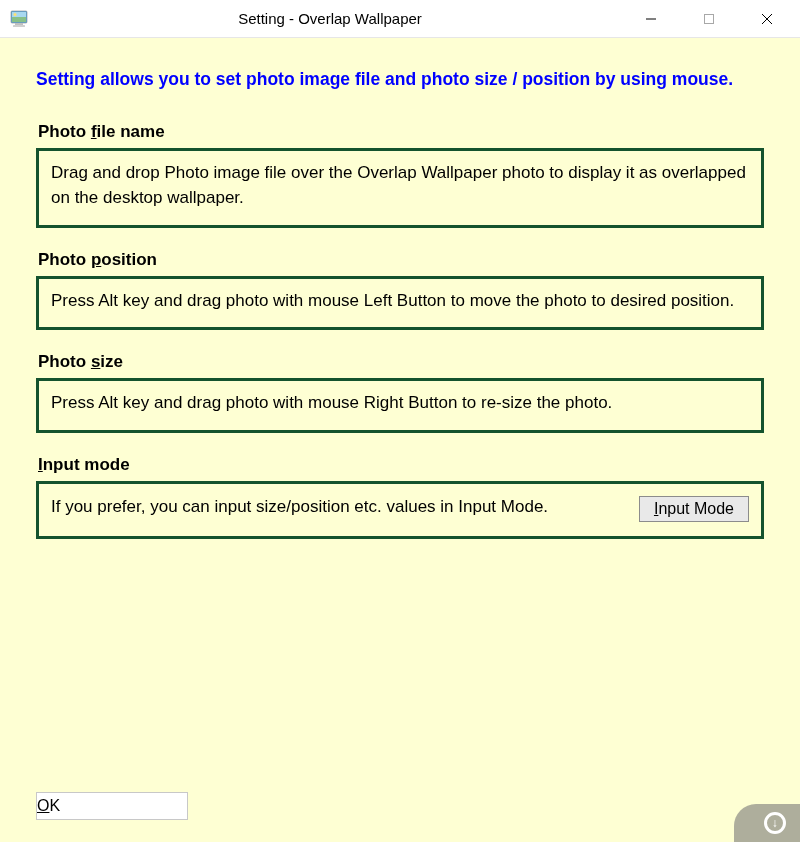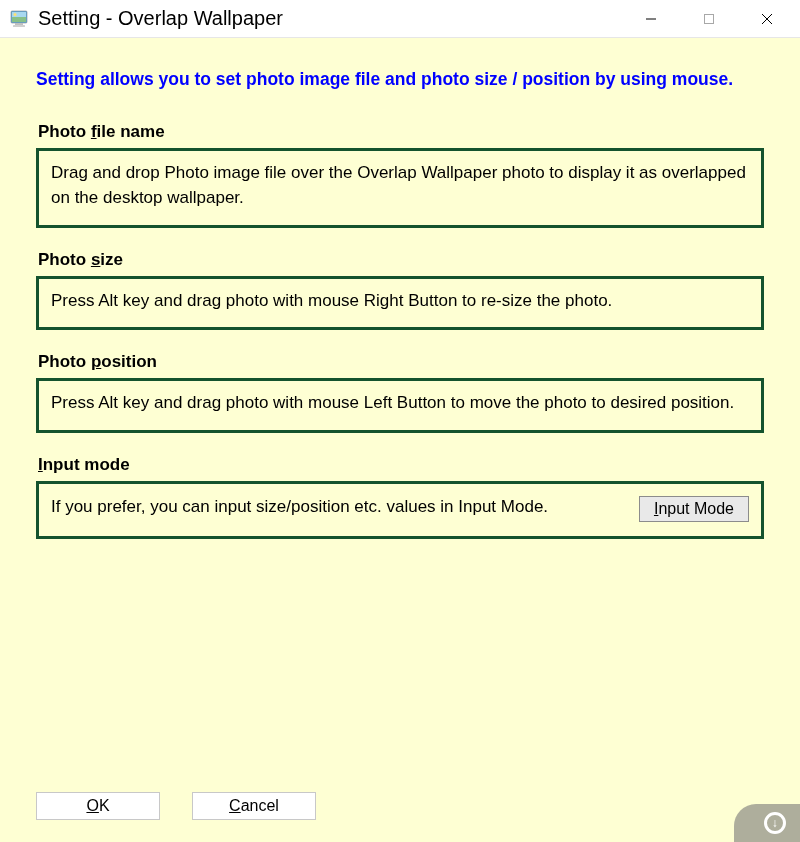--- a/index.html
+++ b/index.html
@@ -23,23 +23,24 @@
       background: #ffffff;
       border-bottom: 1px solid #e6e6e6;
     }
     .titlebar-icon {
       width: 18px;
       height: 18px;
       margin-right: 10px;
       flex-shrink: 0;
     }
     .titlebar-title {
-      font-size: 20px;
+      font-size: 15px;
       color: #000;
       flex: 1;
+      text-align: center;
     }
     .titlebar-controls {
       display: flex;
       align-items: center;
       height: 100%;
     }
     .titlebar-btn {
       width: 58px;
       height: 100%;
       display: flex;
@@ -108,28 +109,27 @@
     .footer-buttons {
       position: absolute;
       left: 36px;
       bottom: 22px;
       display: flex;
       gap: 32px;
     }
     .footer-btn {
       background: #ffffff;
       border: 1px solid #c8c8c8;
-      width: 124px;
+      width: 152px;
       height: 28px;
       font-size: 16px;
       font-family: inherit;
       cursor: pointer;
       display: flex;
       align-items: center;
-      justify-content: center;
     }
     .footer-btn .ul {
       text-decoration: underline;
     }
     .watermark {
       position: absolute;
       right: 0;
       bottom: 0;
       background: rgba(120,120,120,0.6);
       color: #fff;
@@ -194,51 +194,48 @@
 
   <div class="section">
     <div class="section-title">
       <span>Photo </span><span class="ul">f</span><span>ile name</span>
     </div>
     <div class="section-body">Drag and drop Photo image file over the Overlap Wallpaper photo to display it as overlapped on the desktop wallpaper.</div>
   </div>
 
   <div class="section">
     <div class="section-title">
+      <span>Photo </span><span class="ul">p</span><span>osition</span>
+    </div>
+    <div class="section-body">Press Alt key and drag photo with mouse Left Button to move the photo to desired position.</div>
+  </div>
+
+  <div class="section">
+    <div class="section-title">
       <span>Photo </span><span class="ul">s</span><span>ize</span>
     </div>
     <div class="section-body">Press Alt key and drag photo with mouse Right Button to re-size the photo.</div>
-  </div>
-
-  <div class="section">
-    <div class="section-title">
-      <span>Photo </span><span class="ul">p</span><span>osition</span>
-    </div>
-    <div class="section-body">Press Alt key and drag photo with mouse Left Button to move the photo to desired position.</div>
   </div>
 
   <div class="section">
     <div class="section-title">
       <span></span><span class="ul">I</span><span>nput mode</span>
     </div>
     <div class="section-body">
       <div class="section-body-row">
         <div class="section-body-text">If you prefer, you can input size/position etc. values in Input Mode.</div>
         <button class="inputmode-btn">
           <span class="ul">I</span><span>nput Mode</span>
         </button>
       </div>
     </div>
   </div>
 
   <div class="footer-buttons">
     <button class="footer-btn">
       <span><span class="ul">O</span><span>K</span></span>
     </button>
-    <button class="footer-btn">
-      <span><span class="ul">C</span><span>ancel</span></span>
-    </button>
   </div>
 
   <div class="watermark">
     <span class="watermark-circle">↓</span>
   </div>
 </div>
 
 </body></html>

